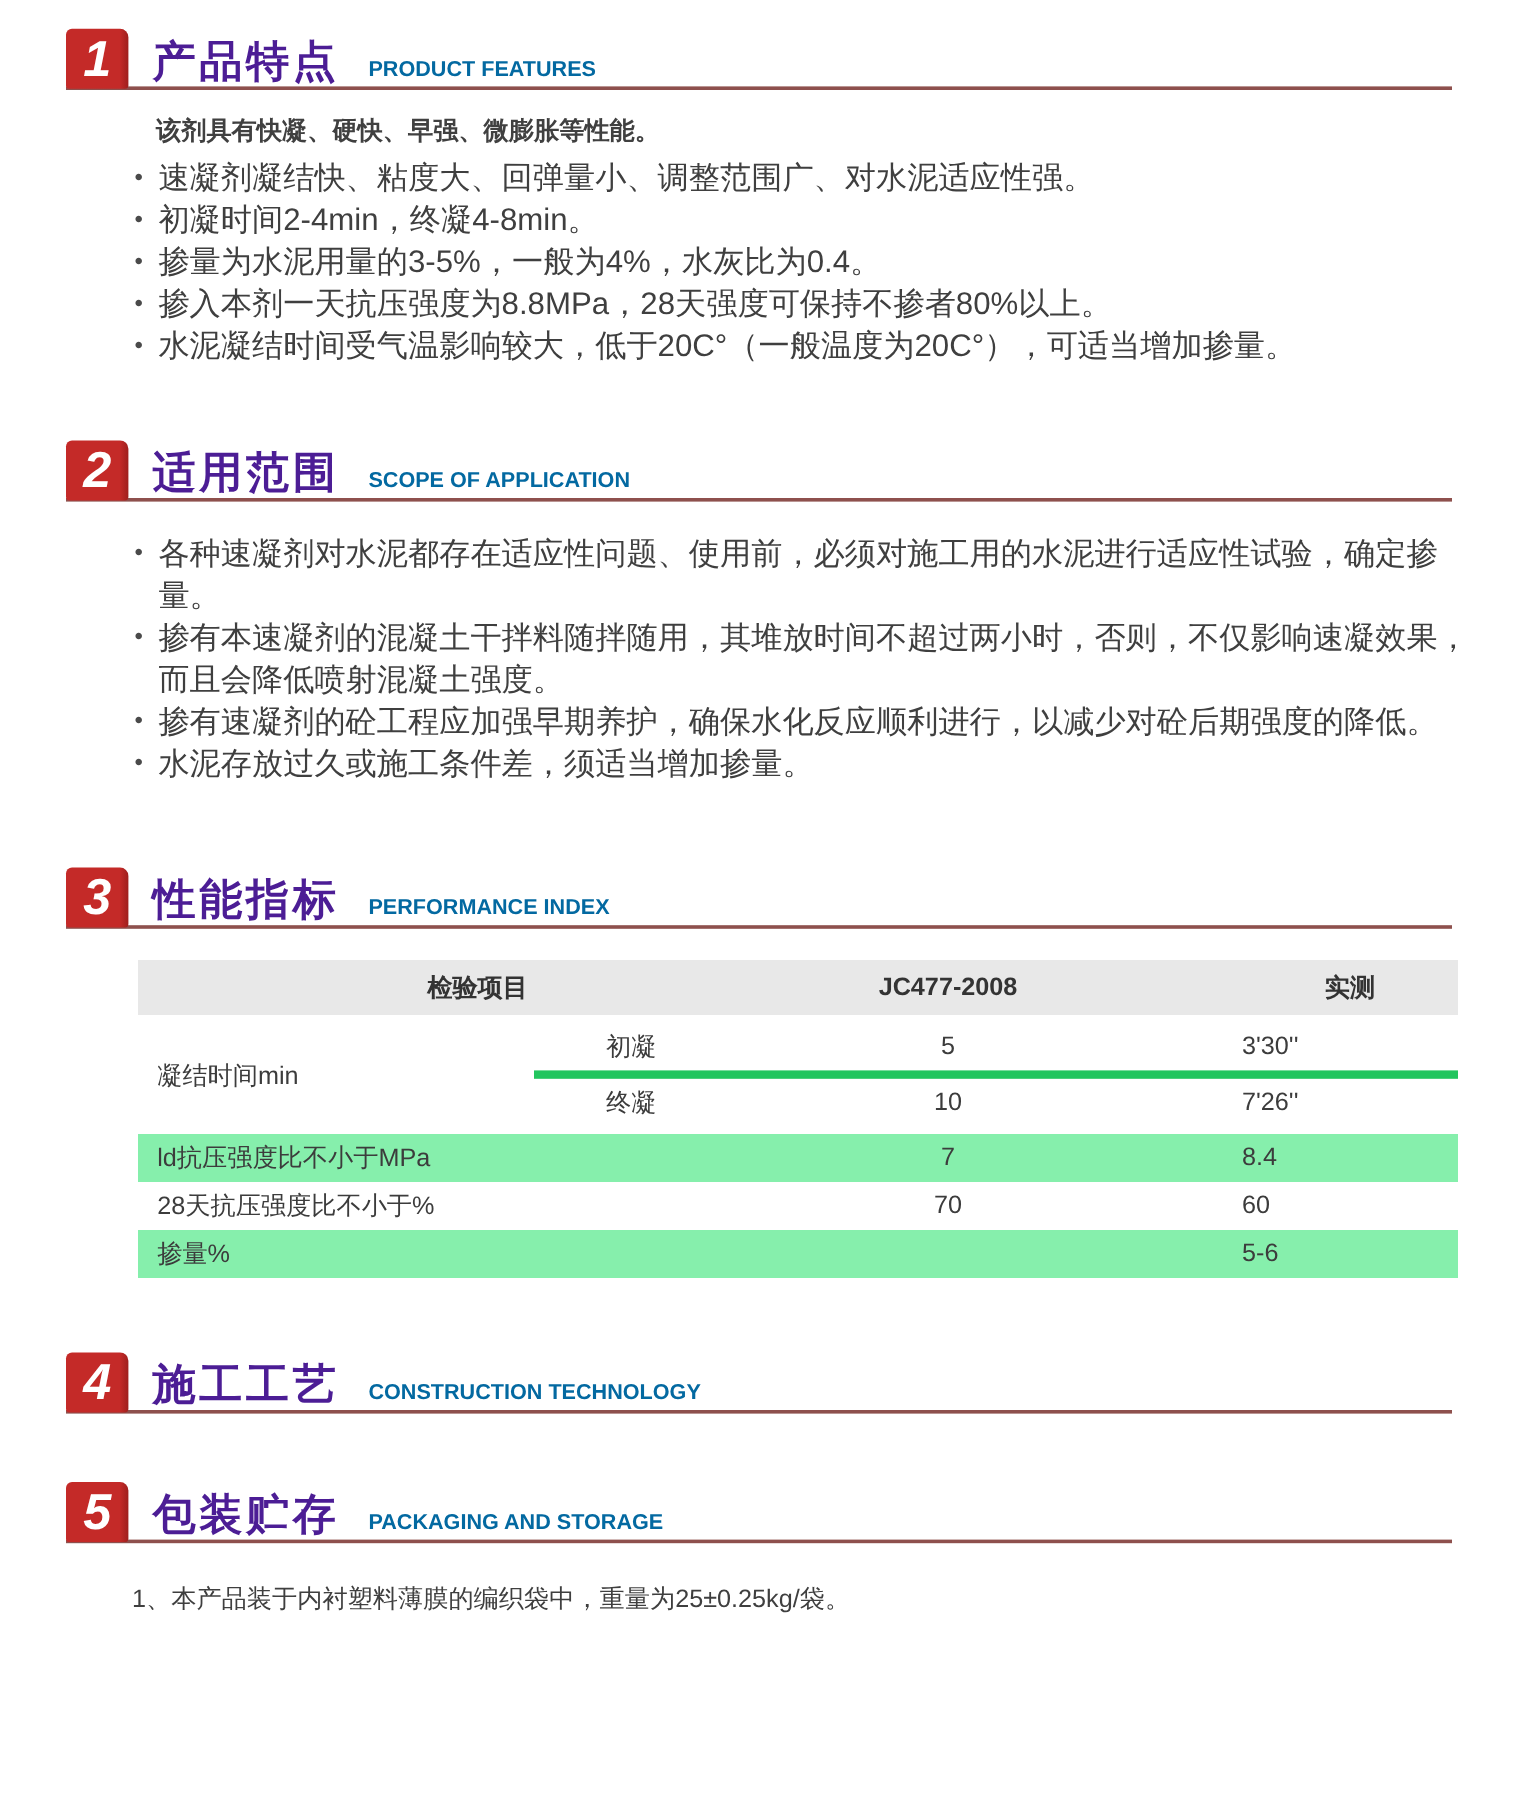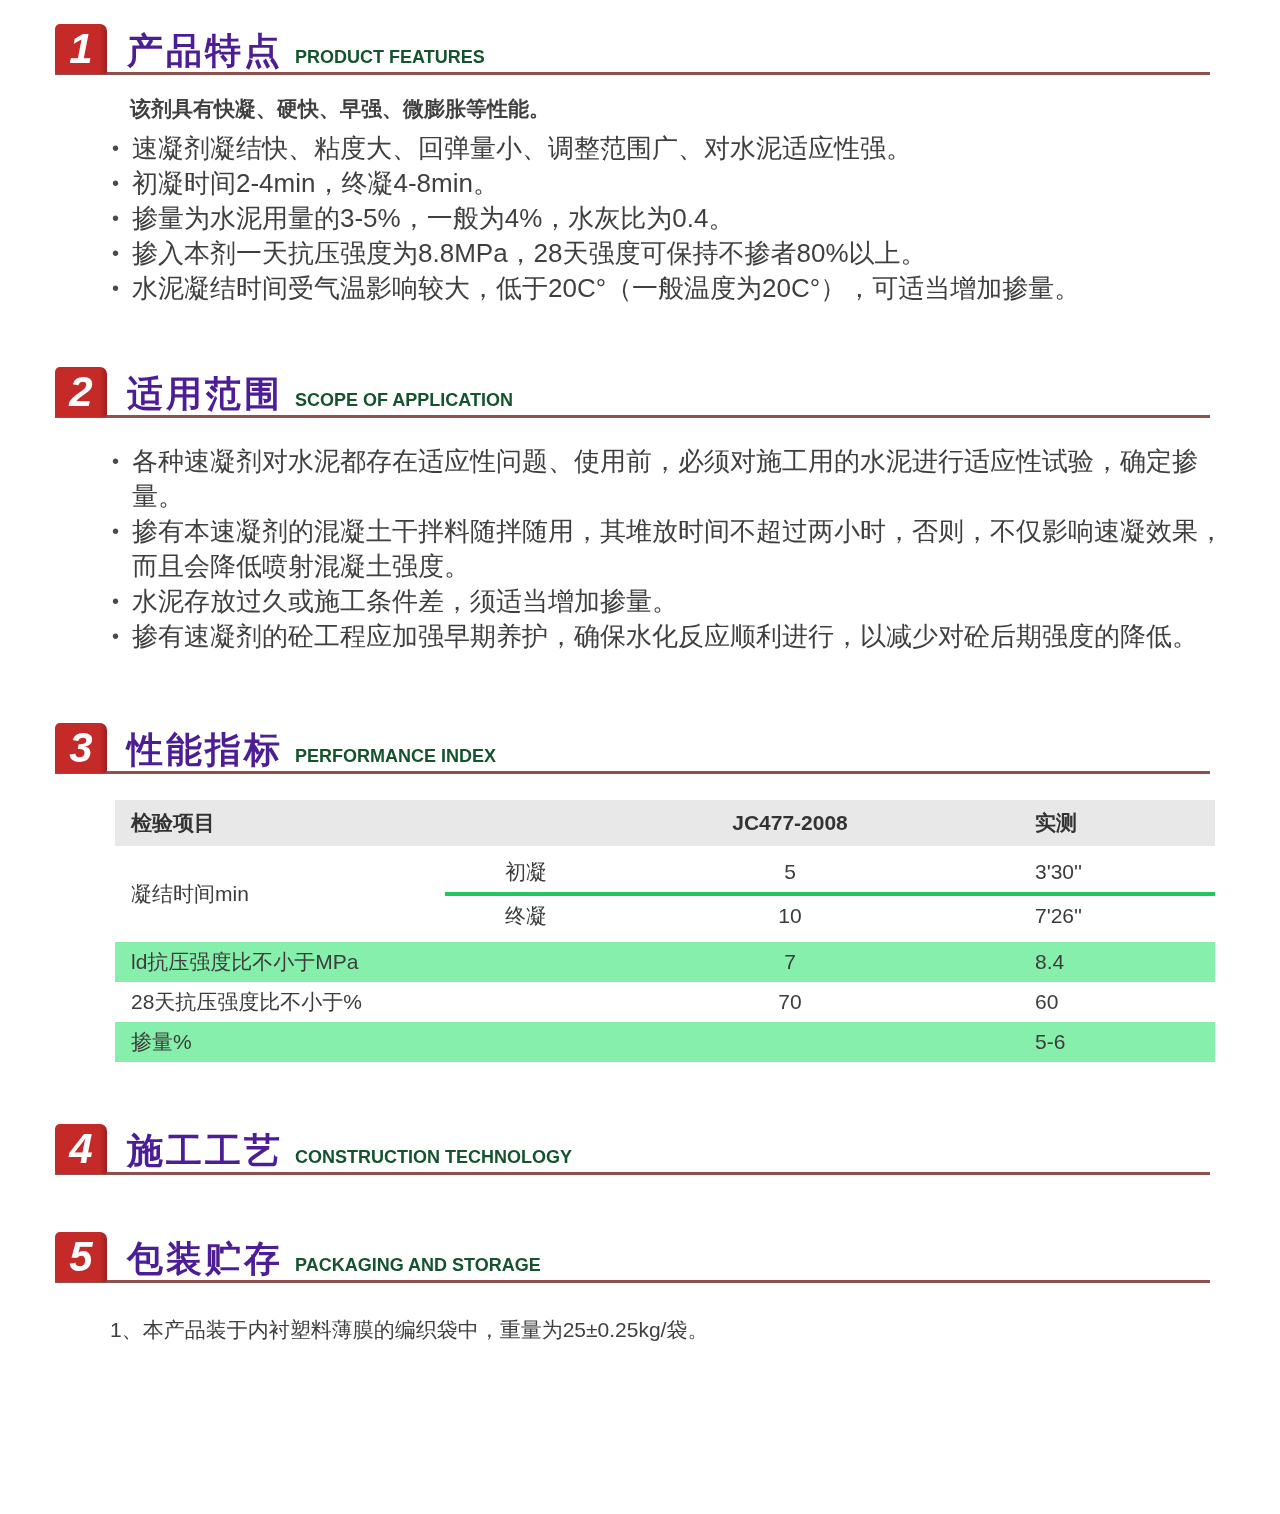--- a/index.html
+++ b/index.html
@@ -28,22 +28,22 @@
     display:flex;align-items:center;justify-content:center;
     line-height:1;
     margin-bottom:-2px;
   }
   .t-cn{
     font-size:36px;font-weight:bold;color:#4c1d95;
     margin-left:20px;line-height:1;letter-spacing:3px;
     padding-bottom:3px;white-space:nowrap;
   }
   .t-en{
-    font-size:18px;font-weight:bold;color:#14532d;
-    margin-left:12px;padding-bottom:4px;white-space:nowrap;
+    font-size:18px;font-weight:bold;color:#0369a1;
+    margin-left:24px;padding-bottom:4px;white-space:nowrap;
   }
 
   
   .intro{
     font-size:21px;font-weight:bold;color:#404040;
     margin:20px 0 6px 75px;
   }
   ul.bullets{
     list-style:none;margin:24px 0 0 0;padding:0 0 0 55px;
   }
@@ -69,33 +69,33 @@
   table.perf{
     width:1100px;margin:26px 0 0 60px;
     border-collapse:collapse;table-layout:fixed;
     font-size:21px;color:#3c3c3c;
   }
   table.perf col.c1{width:330px;}
   table.perf col.c2{width:220px;}
   table.perf col.c3{width:250px;}
   table.perf col.c4{width:300px;}
   table.perf th{
-    background:#e8e8e8;font-weight:bold;text-align:left;
+    background:#e8e8e8;font-weight:bold;text-align:center;
     padding:9px 0;color:#333333;
   }
   table.perf th.h-item{padding-left:16px;}
   table.perf th.h-std{text-align:center;}
   table.perf th.h-meas{padding-left:120px;}
   table.perf td{padding:6px 0;font-weight:normal;}
   table.perf td.lbl{padding-left:16px;}
   table.perf td.sub{padding-left:60px;}
   table.perf td.std{text-align:center;}
   table.perf td.meas{padding-left:120px;}
   table.perf tr.stripe td{background:#86efac;}
-  table.perf td.divider{border-bottom:4px solid #22c55e;}
+  table.perf td.divider{border-bottom:7px solid #22c55e;}
   table.perf tr.spacer td{padding:0;height:6px;background:#ffffff;}
 
   
   .s2{margin-top:57px;}
   .s2 ul.bullets{margin-top:26px;}
   .s3{margin-top:65px;}
   .s4{margin-top:58px;}
   .s4 ul.bullets{margin-top:22px;}
   .s5{margin-top:53px;}
 </style>
@@ -122,22 +122,22 @@
 
   <section class="s2">
     <div class="sec-head">
       <div class="badge">2</div>
       <div class="t-cn">适用范围</div>
       <div class="t-en">SCOPE OF APPLICATION</div>
     </div>
     <ul class="bullets">
       <li>各种速凝剂对水泥都存在适应性问题、使用前，必须对施工用的水泥进行适应性试验，确定掺量。</li>
       <li>掺有本速凝剂的混凝土干拌料随拌随用，其堆放时间不超过两小时，否则，不仅影响速凝效果，而且会降低喷射混凝土强度。</li>
+      <li>掺有速凝剂的砼工程应加强早期养护，确保水化反应顺利进行，以减少对砼后期强度的降低。</li>
       <li>水泥存放过久或施工条件差，须适当增加掺量。</li>
-      <li>掺有速凝剂的砼工程应加强早期养护，确保水化反应顺利进行，以减少对砼后期强度的降低。</li>
     </ul>
   </section>
 
   <section class="s3">
     <div class="sec-head">
       <div class="badge">3</div>
       <div class="t-cn">性能指标</div>
       <div class="t-en">PERFORMANCE INDEX</div>
     </div>
     <table class="perf">

